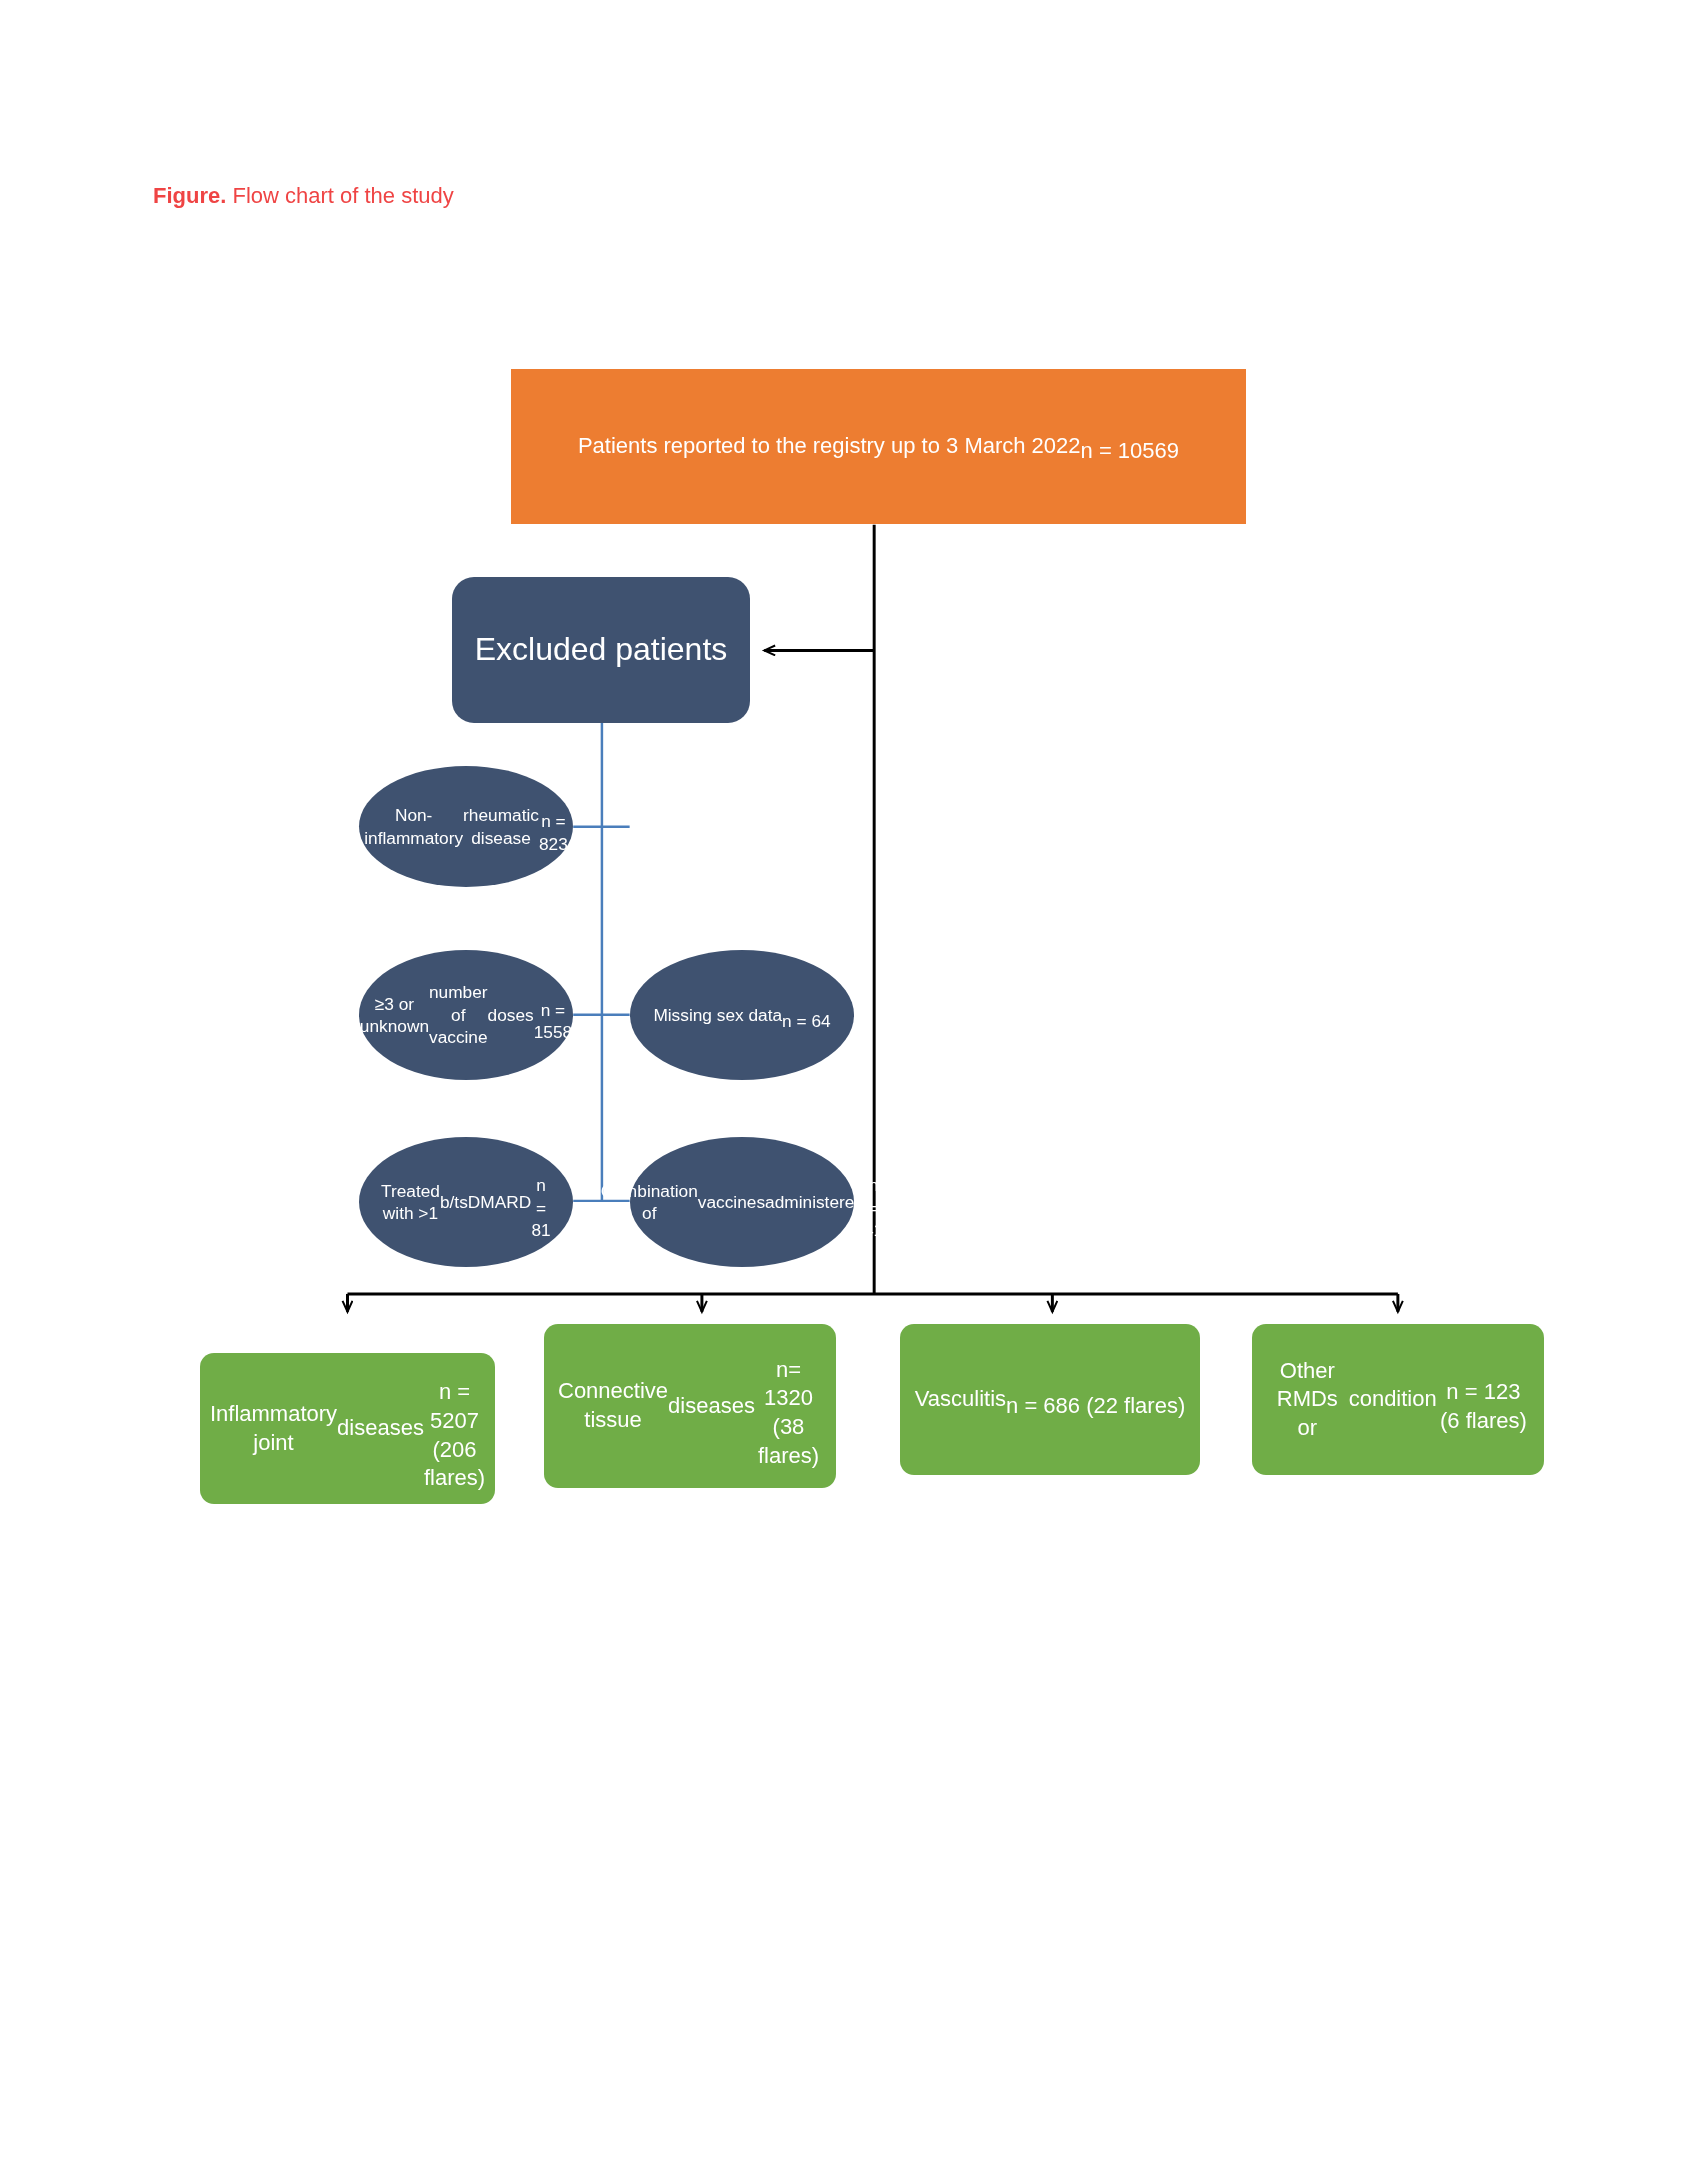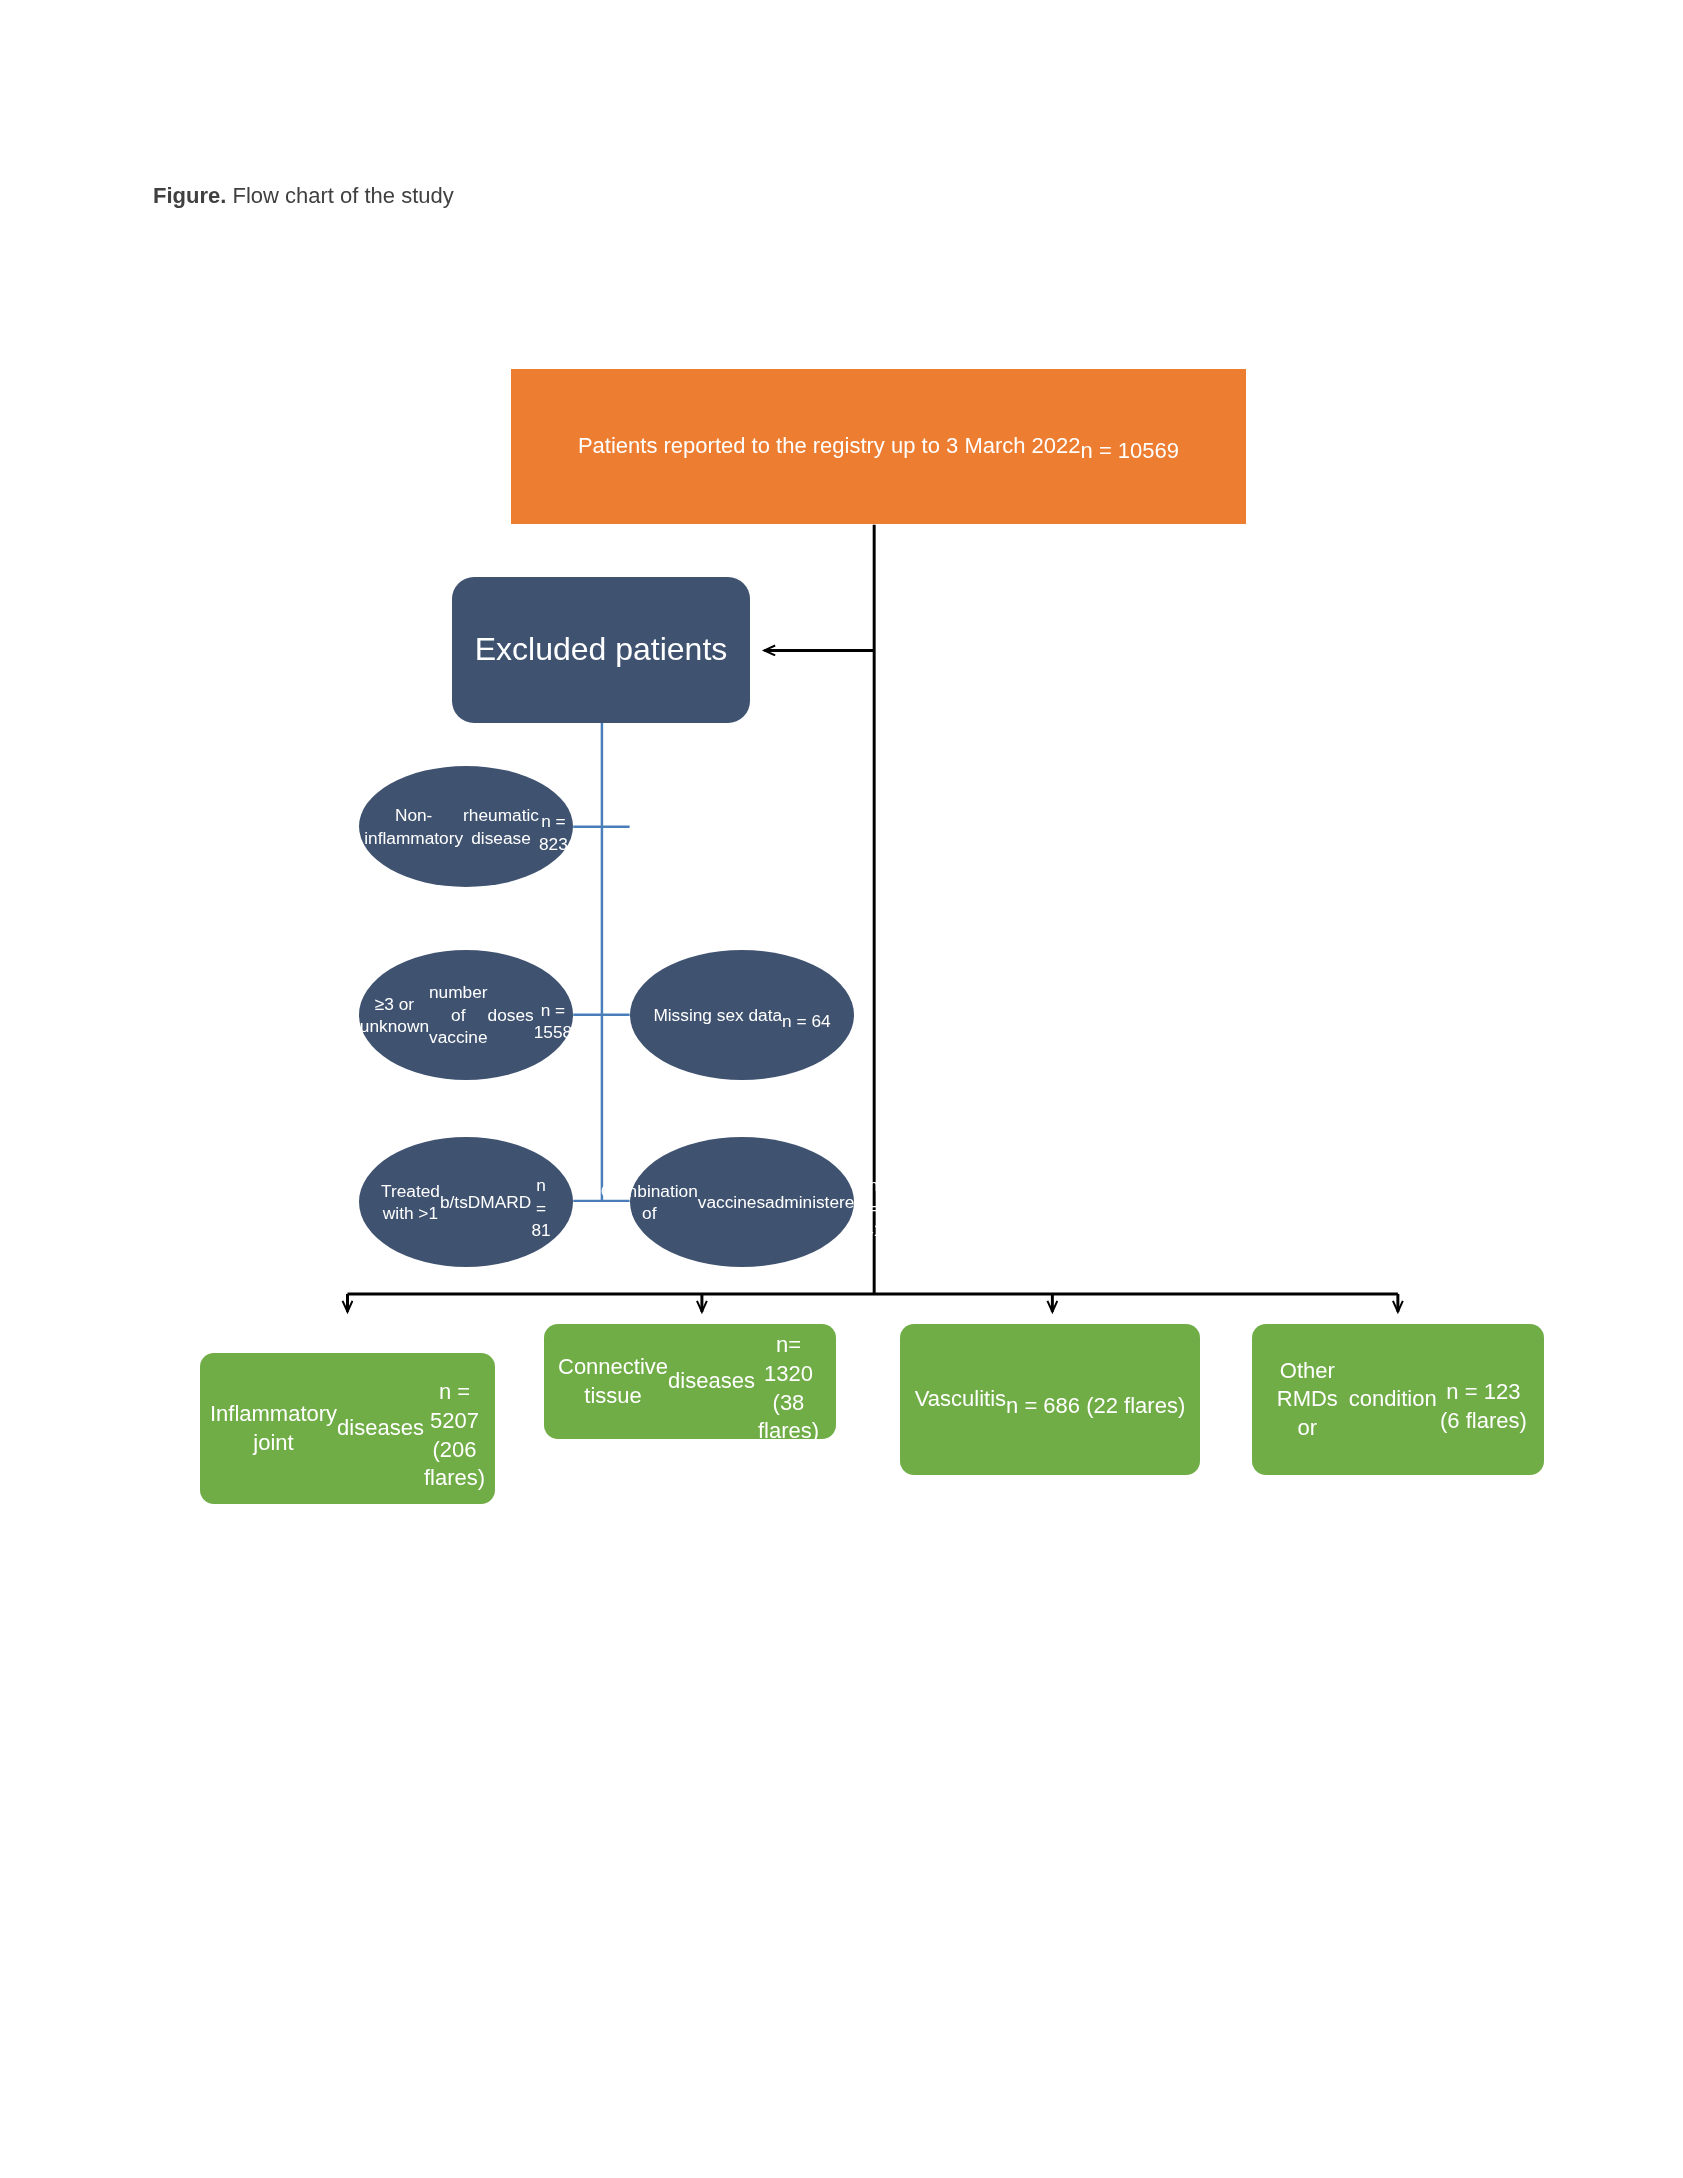--- a/index.html
+++ b/index.html
@@ -14,21 +14,21 @@
     font-family: "Liberation Sans", sans-serif;
     color: #000000;
     overflow: hidden;
   }
 
   #figure-caption {
     position: absolute;
     left: 153px;
     top: 183px;
     font-size: 22px;
-    color: #404040;
+    color: #ef4444;
     white-space: nowrap;
   }
   #figure-caption .cap-label {
     font-weight: bold;
   }
 
   .canvas {
     position: absolute;
     left: 0;
     top: 0;
@@ -98,21 +98,21 @@
 
   
   .node-green {
     background: #70AD47;
     border-radius: 14px;
     font-size: 22px;
     padding: 0 14px;
   }
   .node-green .g-sub { margin-top: 14px; }
   .g-1 { left: 200px;  top: 1324px; width: 295px; height: 151px; margin-top: 29px; }
-  .g-2 { left: 544px;  top: 1324px; width: 292px; height: 115px; }
+  .g-2 { left: 544px;  top: 1324px; width: 292px; height: 164px; }
   .g-3 { left: 900px;  top: 1324px; width: 300px; height: 151px; }
   .g-4 { left: 1252px; top: 1324px; width: 292px; height: 151px; }
 </style>
 </head>
 <body>
 
 <div id="figure-caption">
   <span class="cap-label">Figure.</span><span> Flow chart of the study</span>
 </div>
 

